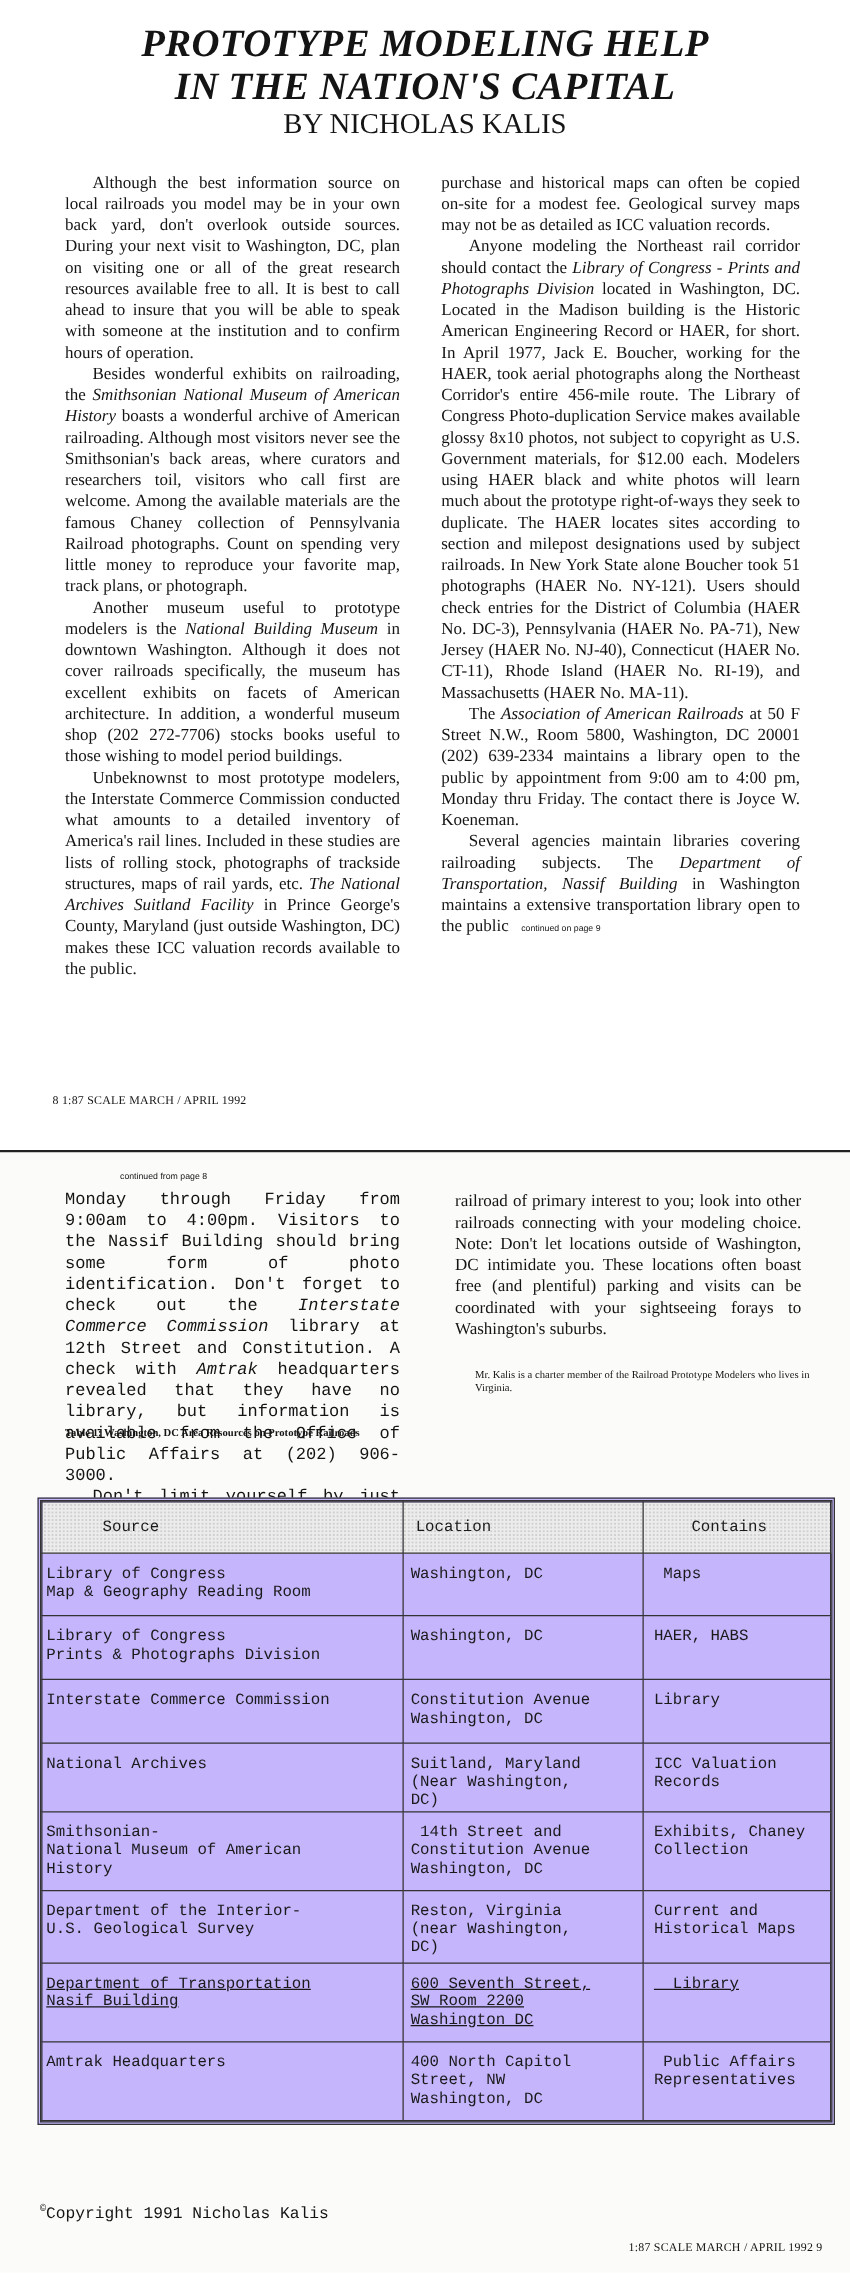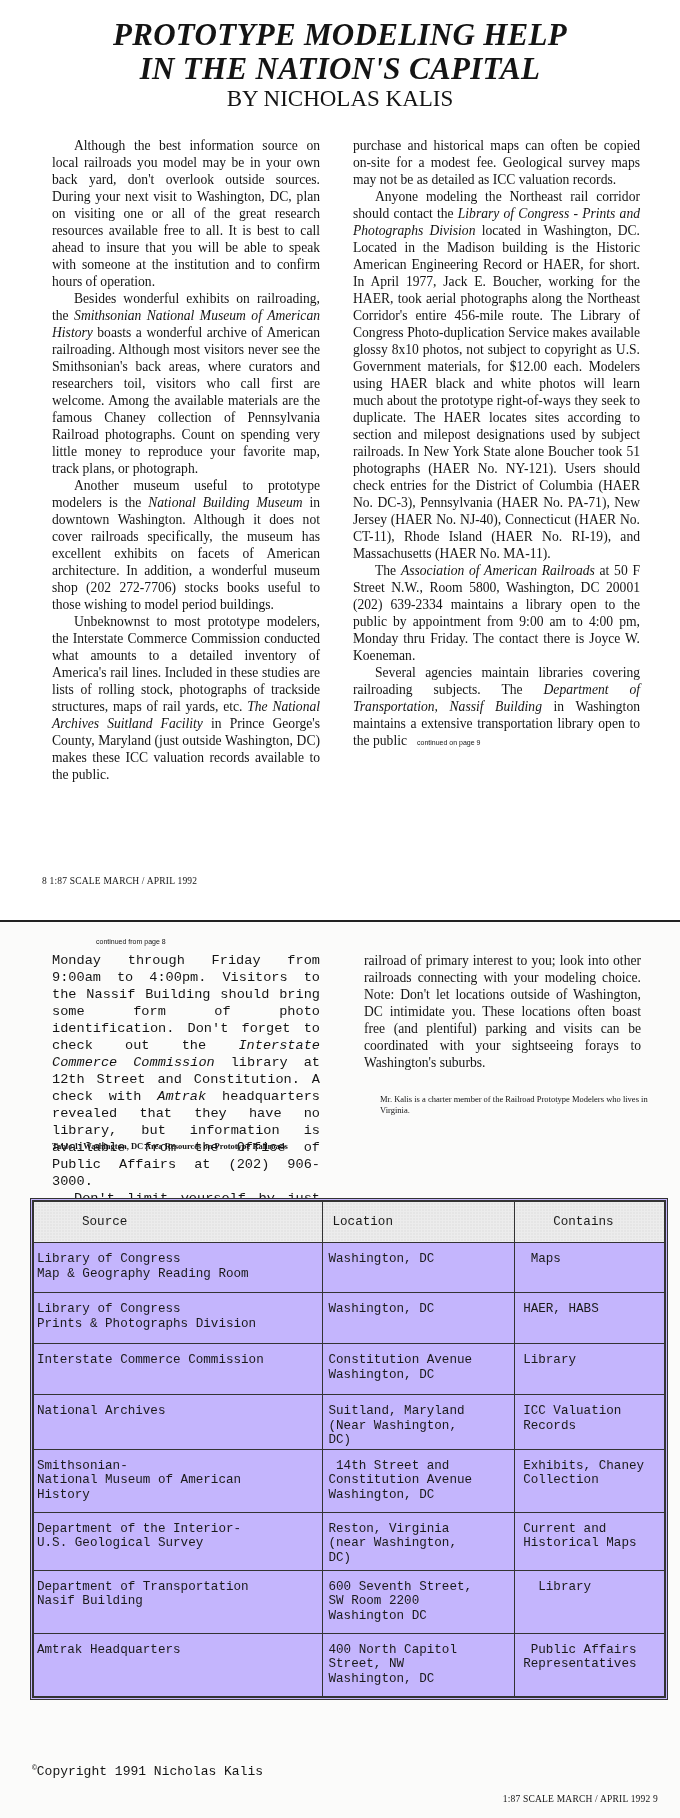--- a/index.html
+++ b/index.html
@@ -37,21 +37,21 @@
   td.cont { padding-left: 8px; }
   col.w1 { width: 289px; }
   col.w2 { width: 193px; }
   col.w3 { width: 150px; }
   tr.r1 td { height: 39px; }
   tr.r2 td { height: 40px; }
   tr.r3 td { height: 40px; }
   tr.r4 td { height: 38px; }
   tr.r5 td { height: 52px; }
   tr.r6 td { height: 47px; }
-  tr.r7 td { height: 52px; }
+  tr.r7 td { height: 52px; text-decoration: underline; }
   tr.r8 td { height: 52px; }
   tr.r9 td { height: 37px; }
   .cell-line { display: block; white-space: pre; }
   .copyright { position: absolute; left: 32px; top: 1763px; font-family: "Liberation Mono", "DejaVu Sans Mono", monospace; font-size: 13px; }
   .copyright sup { font-size: 8px; }
   i { font-style: italic; }
 </style>
 </head>
 <body>
 

